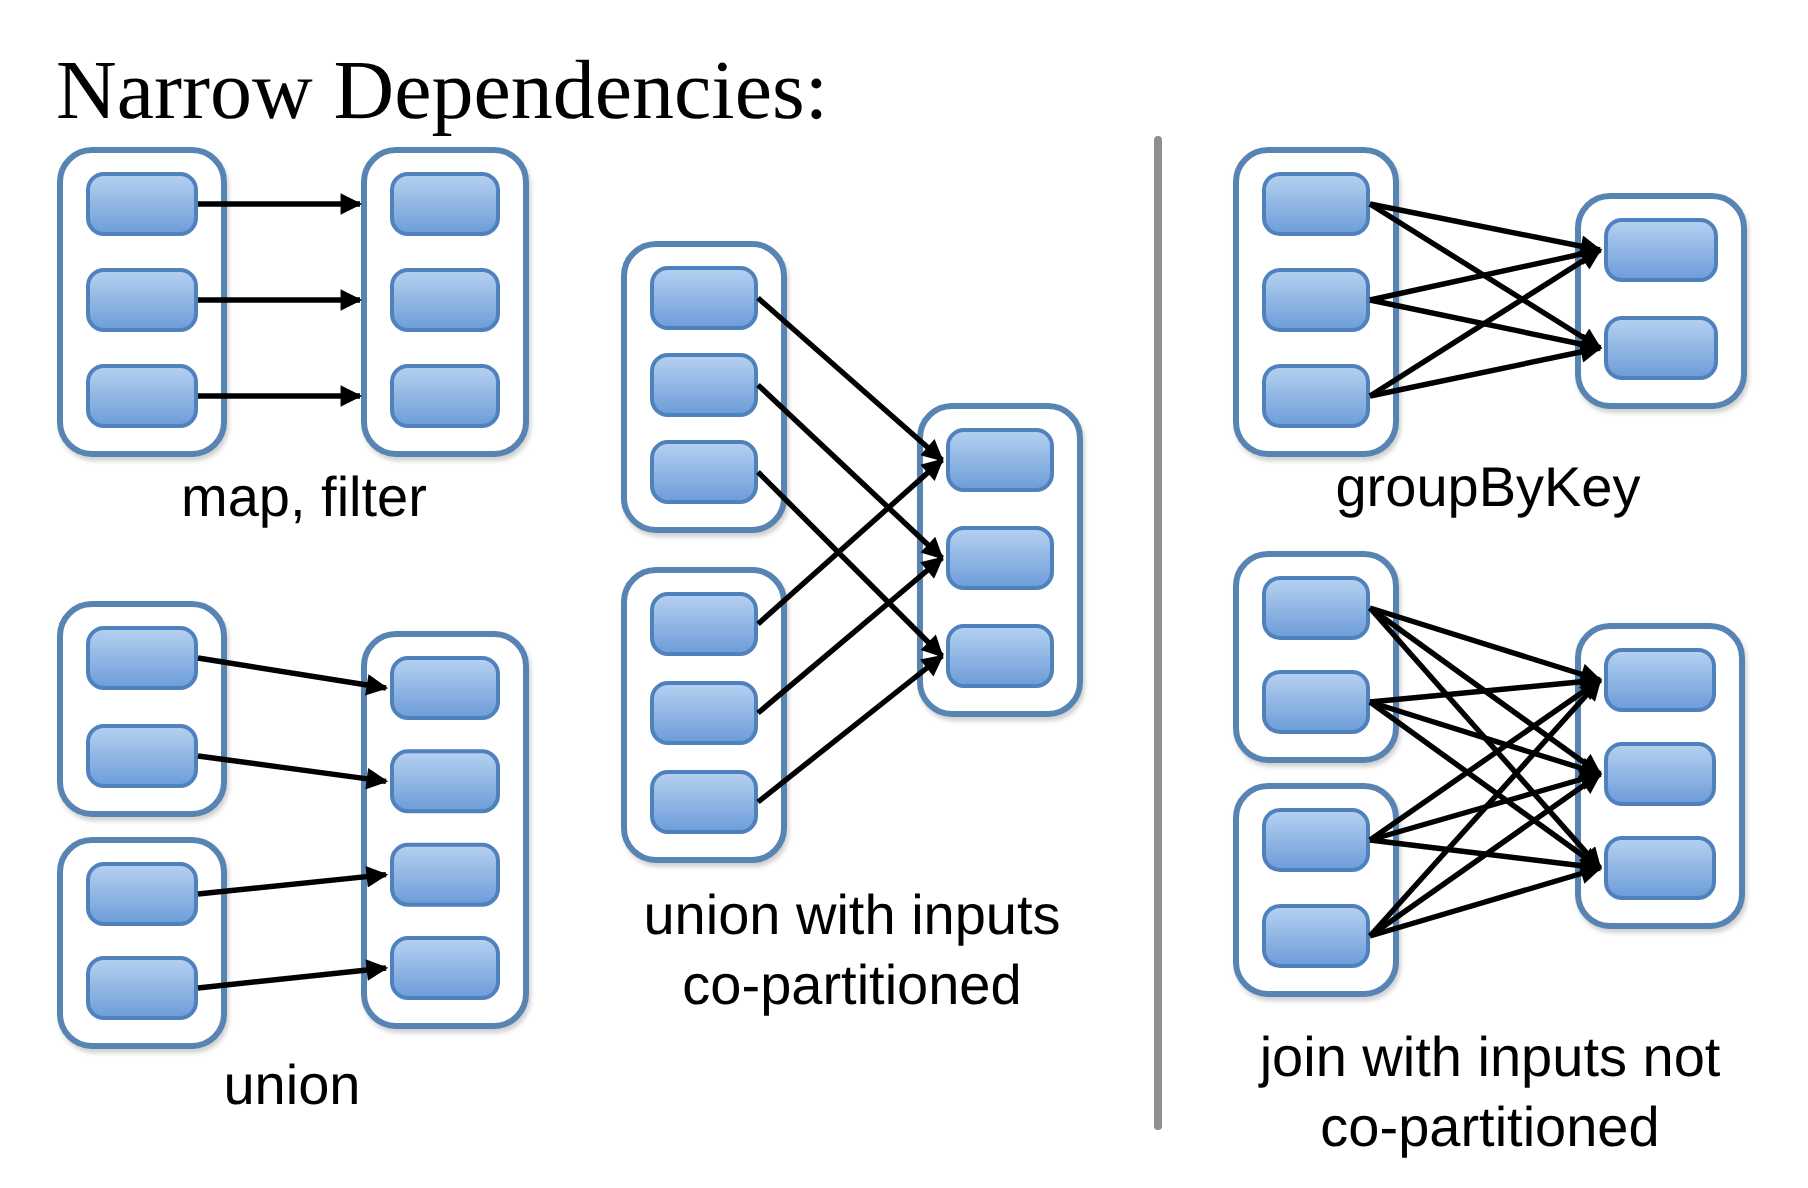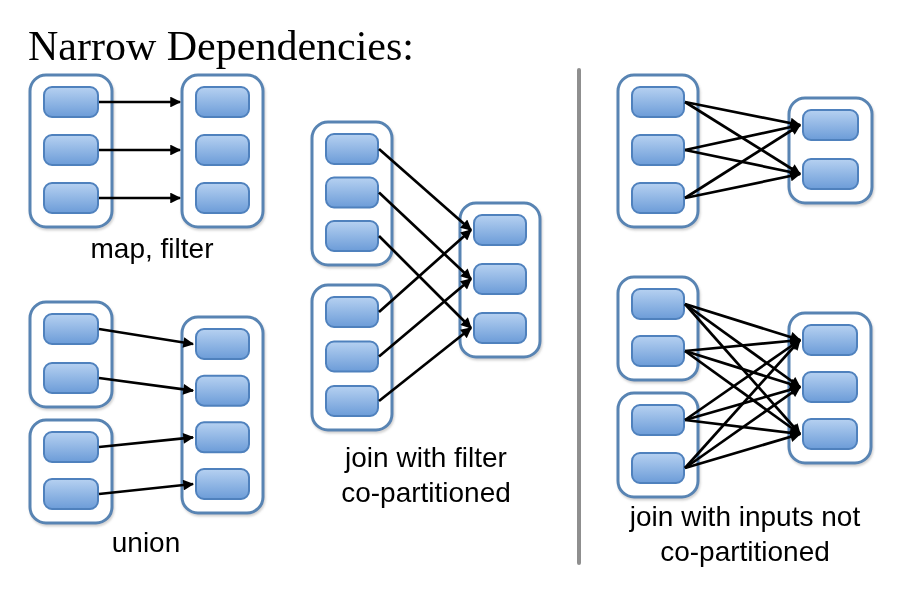--- a/index.html
+++ b/index.html
@@ -10,21 +10,21 @@
   .title{position:absolute;font-family:"Liberation Serif",serif;font-size:42px;
          color:#000;white-space:nowrap;letter-spacing:0px;}
   #title-narrow{left:28px;top:22px;}
   #title-wide{left:592px;top:22px;}
   .lbl{position:absolute;font-size:28px;line-height:35px;color:#000;
        text-align:center;white-space:pre-line;}
   #lbl-map_filter{left:34px;top:231px;width:236px;text-align:center;}
   #lbl-union{left:28px;top:525px;width:236px;}
   #lbl-join_co{left:306px;top:440px;width:240px;}
   #lbl-group_by_key{left:614px;top:226px;width:260px;}
-  #lbl-join_not{left:602px;top:499px;width:286px;text-align:center;}
+  #lbl-join_not{left:602px;top:511px;width:286px;text-align:center;}
   .divider{position:absolute;left:577px;top:68px;width:4px;height:497px;
            background:#8f8f8f;border-radius:2px;}
 </style>
 </head>
 <body style="background: rgb(255, 255, 255);">
 
 <div class="stage">
 
   <div class="title" id="title-narrow">Narrow Dependencies:</div>
 
@@ -132,20 +132,21 @@
         <line x1="685" y1="468" x2="800" y2="340" stroke="#000000" stroke-width="2.7" marker-end="url(#ah)"></line>
         <line x1="685" y1="468" x2="800" y2="387" stroke="#000000" stroke-width="2.7" marker-end="url(#ah)"></line>
         <line x1="685" y1="468" x2="800" y2="434" stroke="#000000" stroke-width="2.7" marker-end="url(#ah)"></line>
       </g>
     </svg>
 
   <div class="lbl" id="lbl-map_filter">map, filter</div>
 
   <div class="lbl" id="lbl-union">union</div>
 
-  <div class="lbl" id="lbl-join_co">join with filter
+  <div class="lbl" id="lbl-join_co">union with inputs
 co-partitioned</div>
 
+  <div class="lbl" id="lbl-group_by_key">groupByKey</div>
 
   <div class="lbl" id="lbl-join_not">join with inputs not
 co-partitioned</div>
 
 </div>
 
 </body></html>

